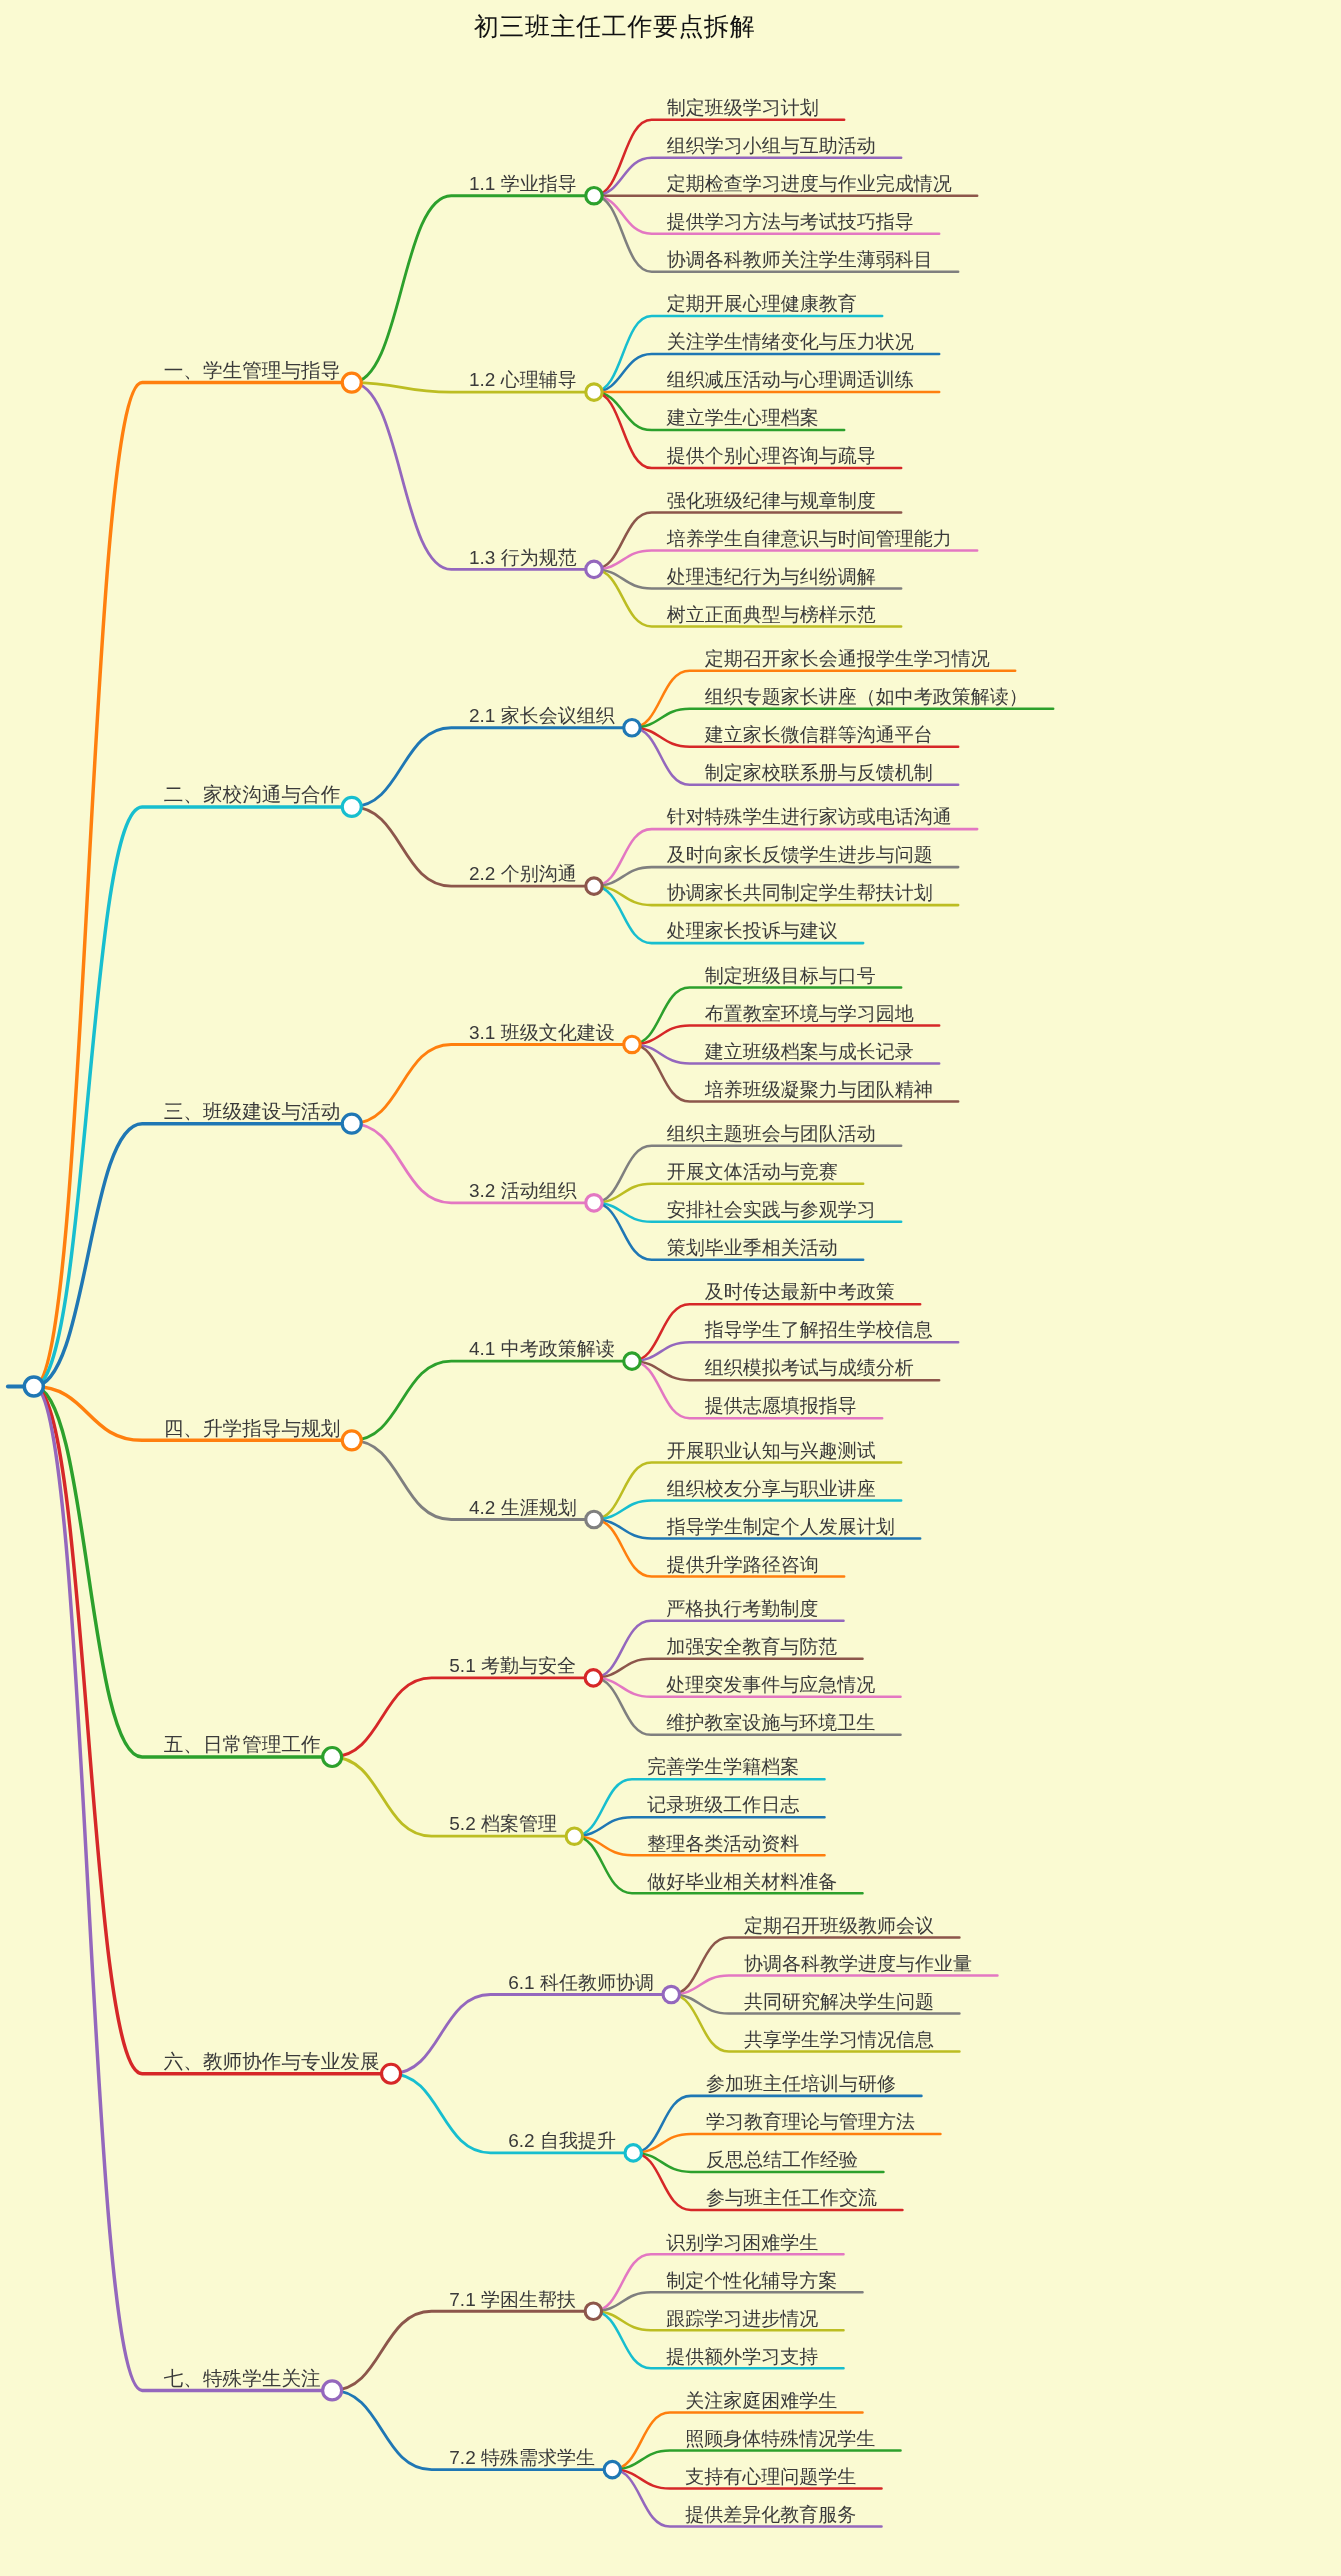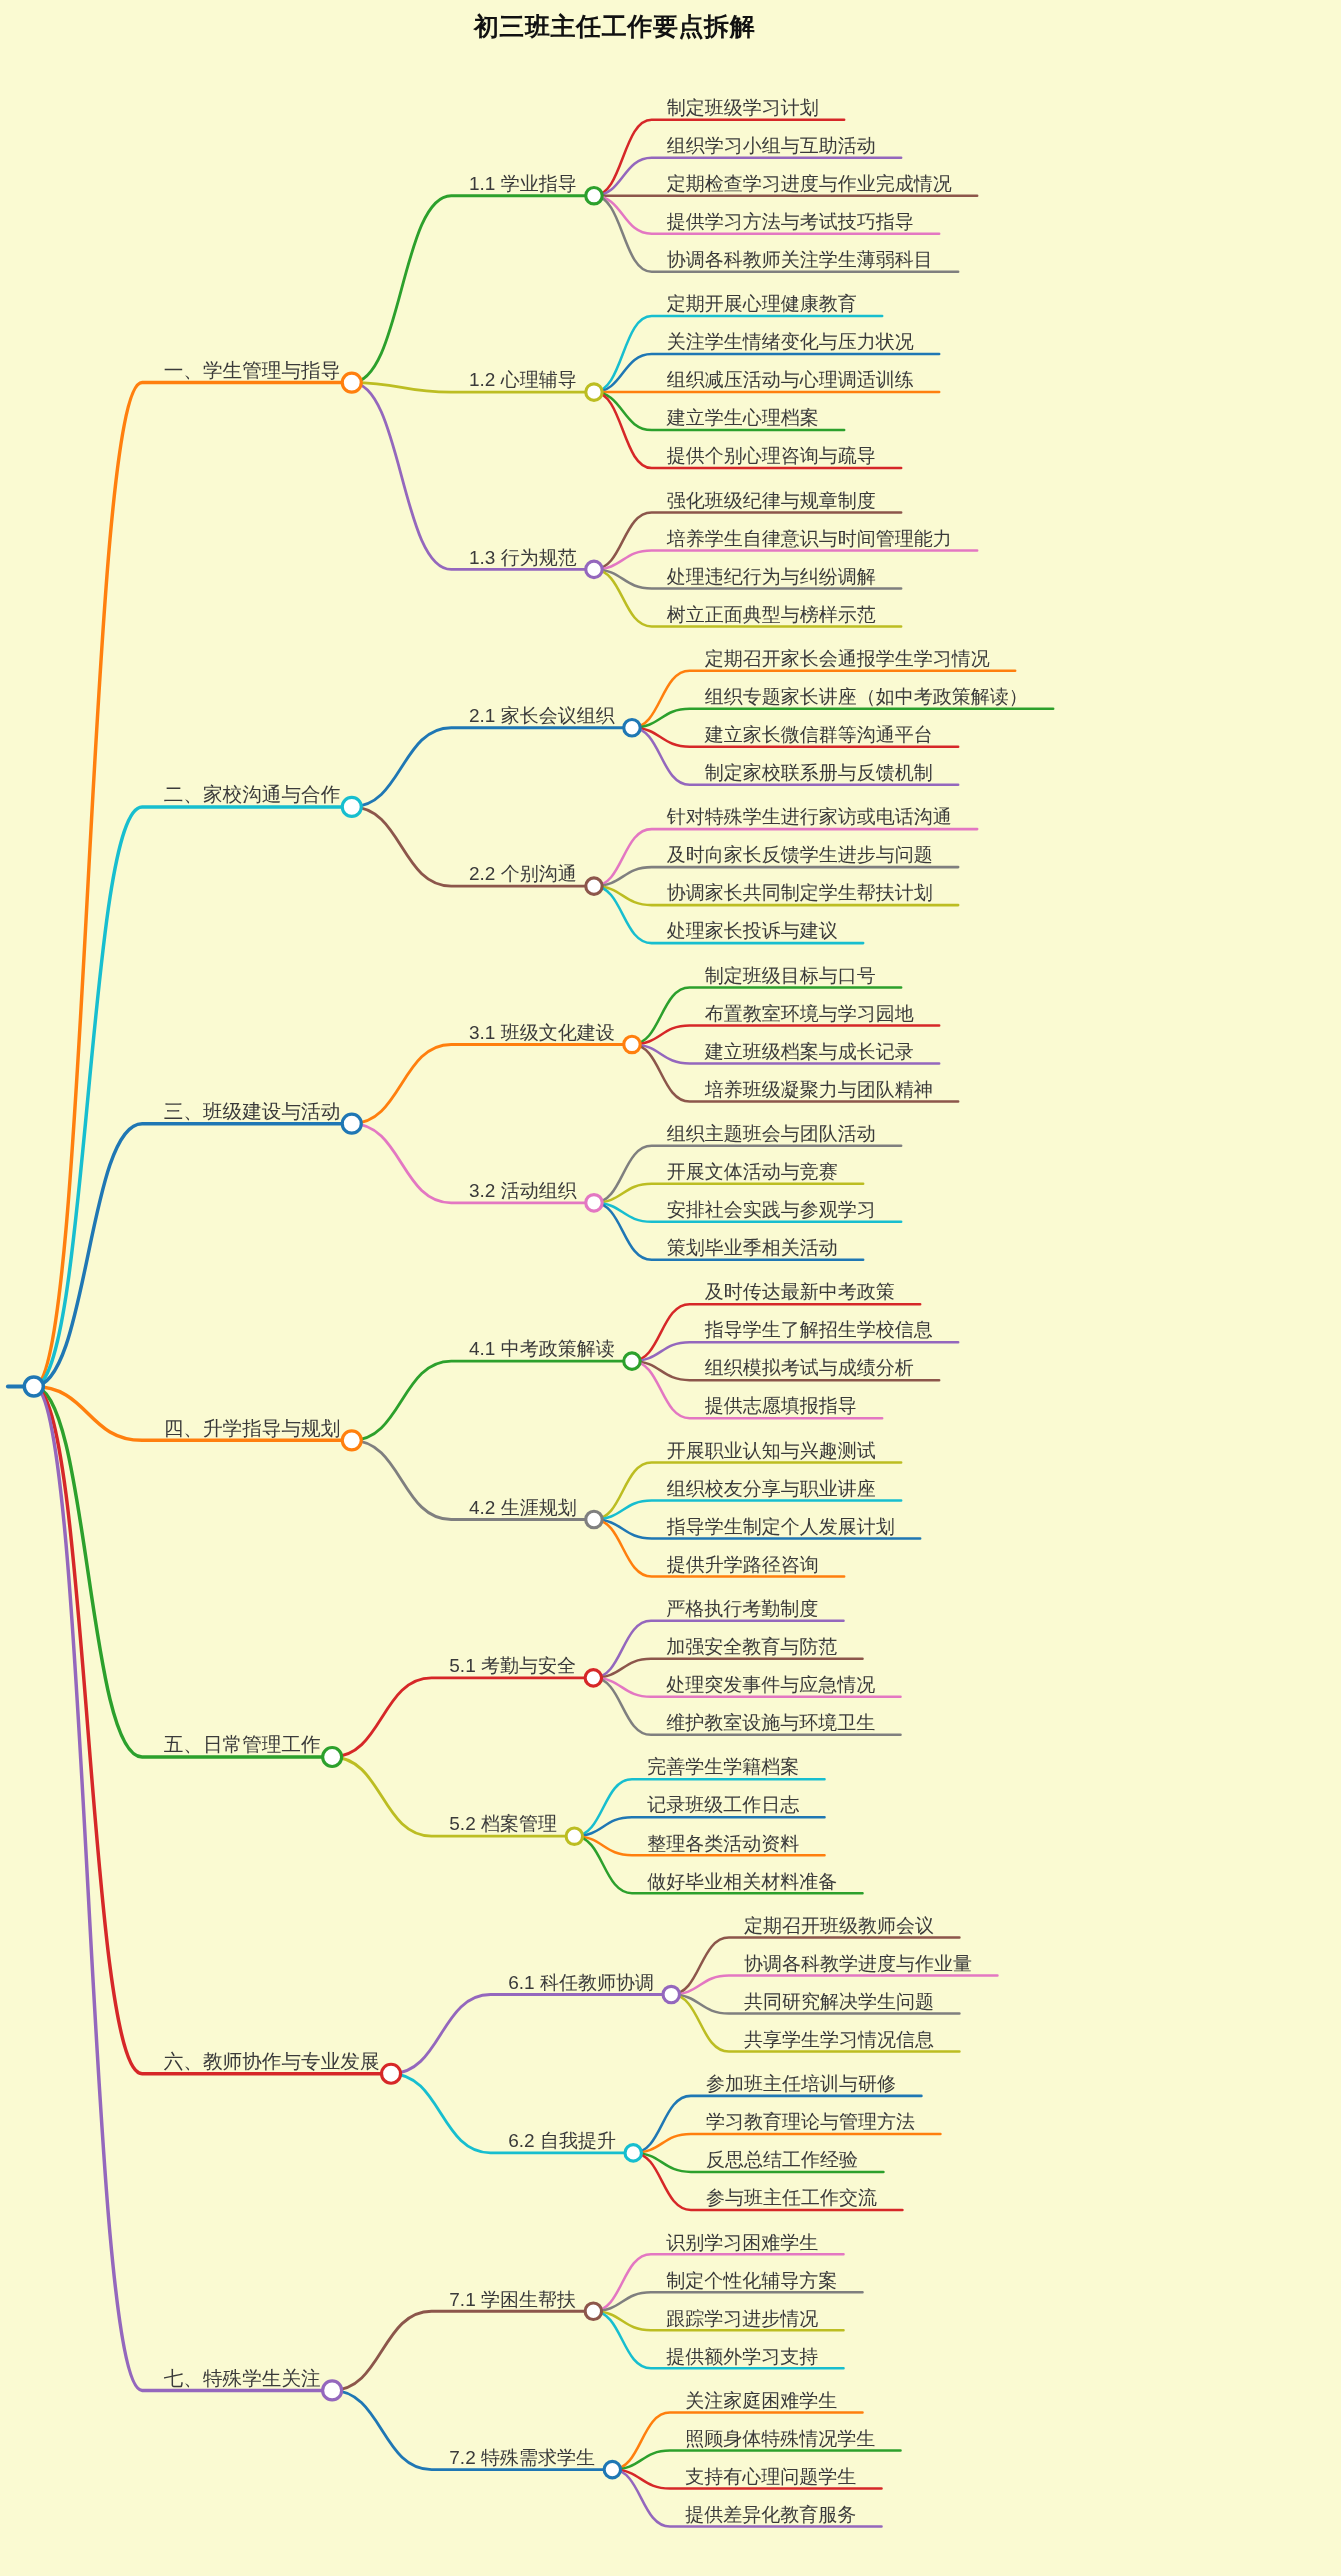--- a/index.html
+++ b/index.html
@@ -6,21 +6,21 @@
   body{
     width:1342px;height:2576px;
     background:#fafad2;
     font-family:"Liberation Sans", sans-serif;
     position:relative;
     overflow:hidden;
   }
   #title-bar{
     position:absolute;top:10px;left:0;width:1229px;
     text-align:center;
-    font-size:25px;font-weight:bold;color:#111;
+    font-size:25px;font-weight:normal;color:#111;
     letter-spacing:0.6px;
   }
   #mindmap{position:absolute;top:0;left:0;}
   text.node-label{fill:#3a3a3a;}
 </style>
 </head>
 <body>
 
 <div id="title-bar">初三班主任工作要点拆解</div>
 <div id="mindmap"><svg width="1342" height="2576" viewBox="0 0 2118 4067">

